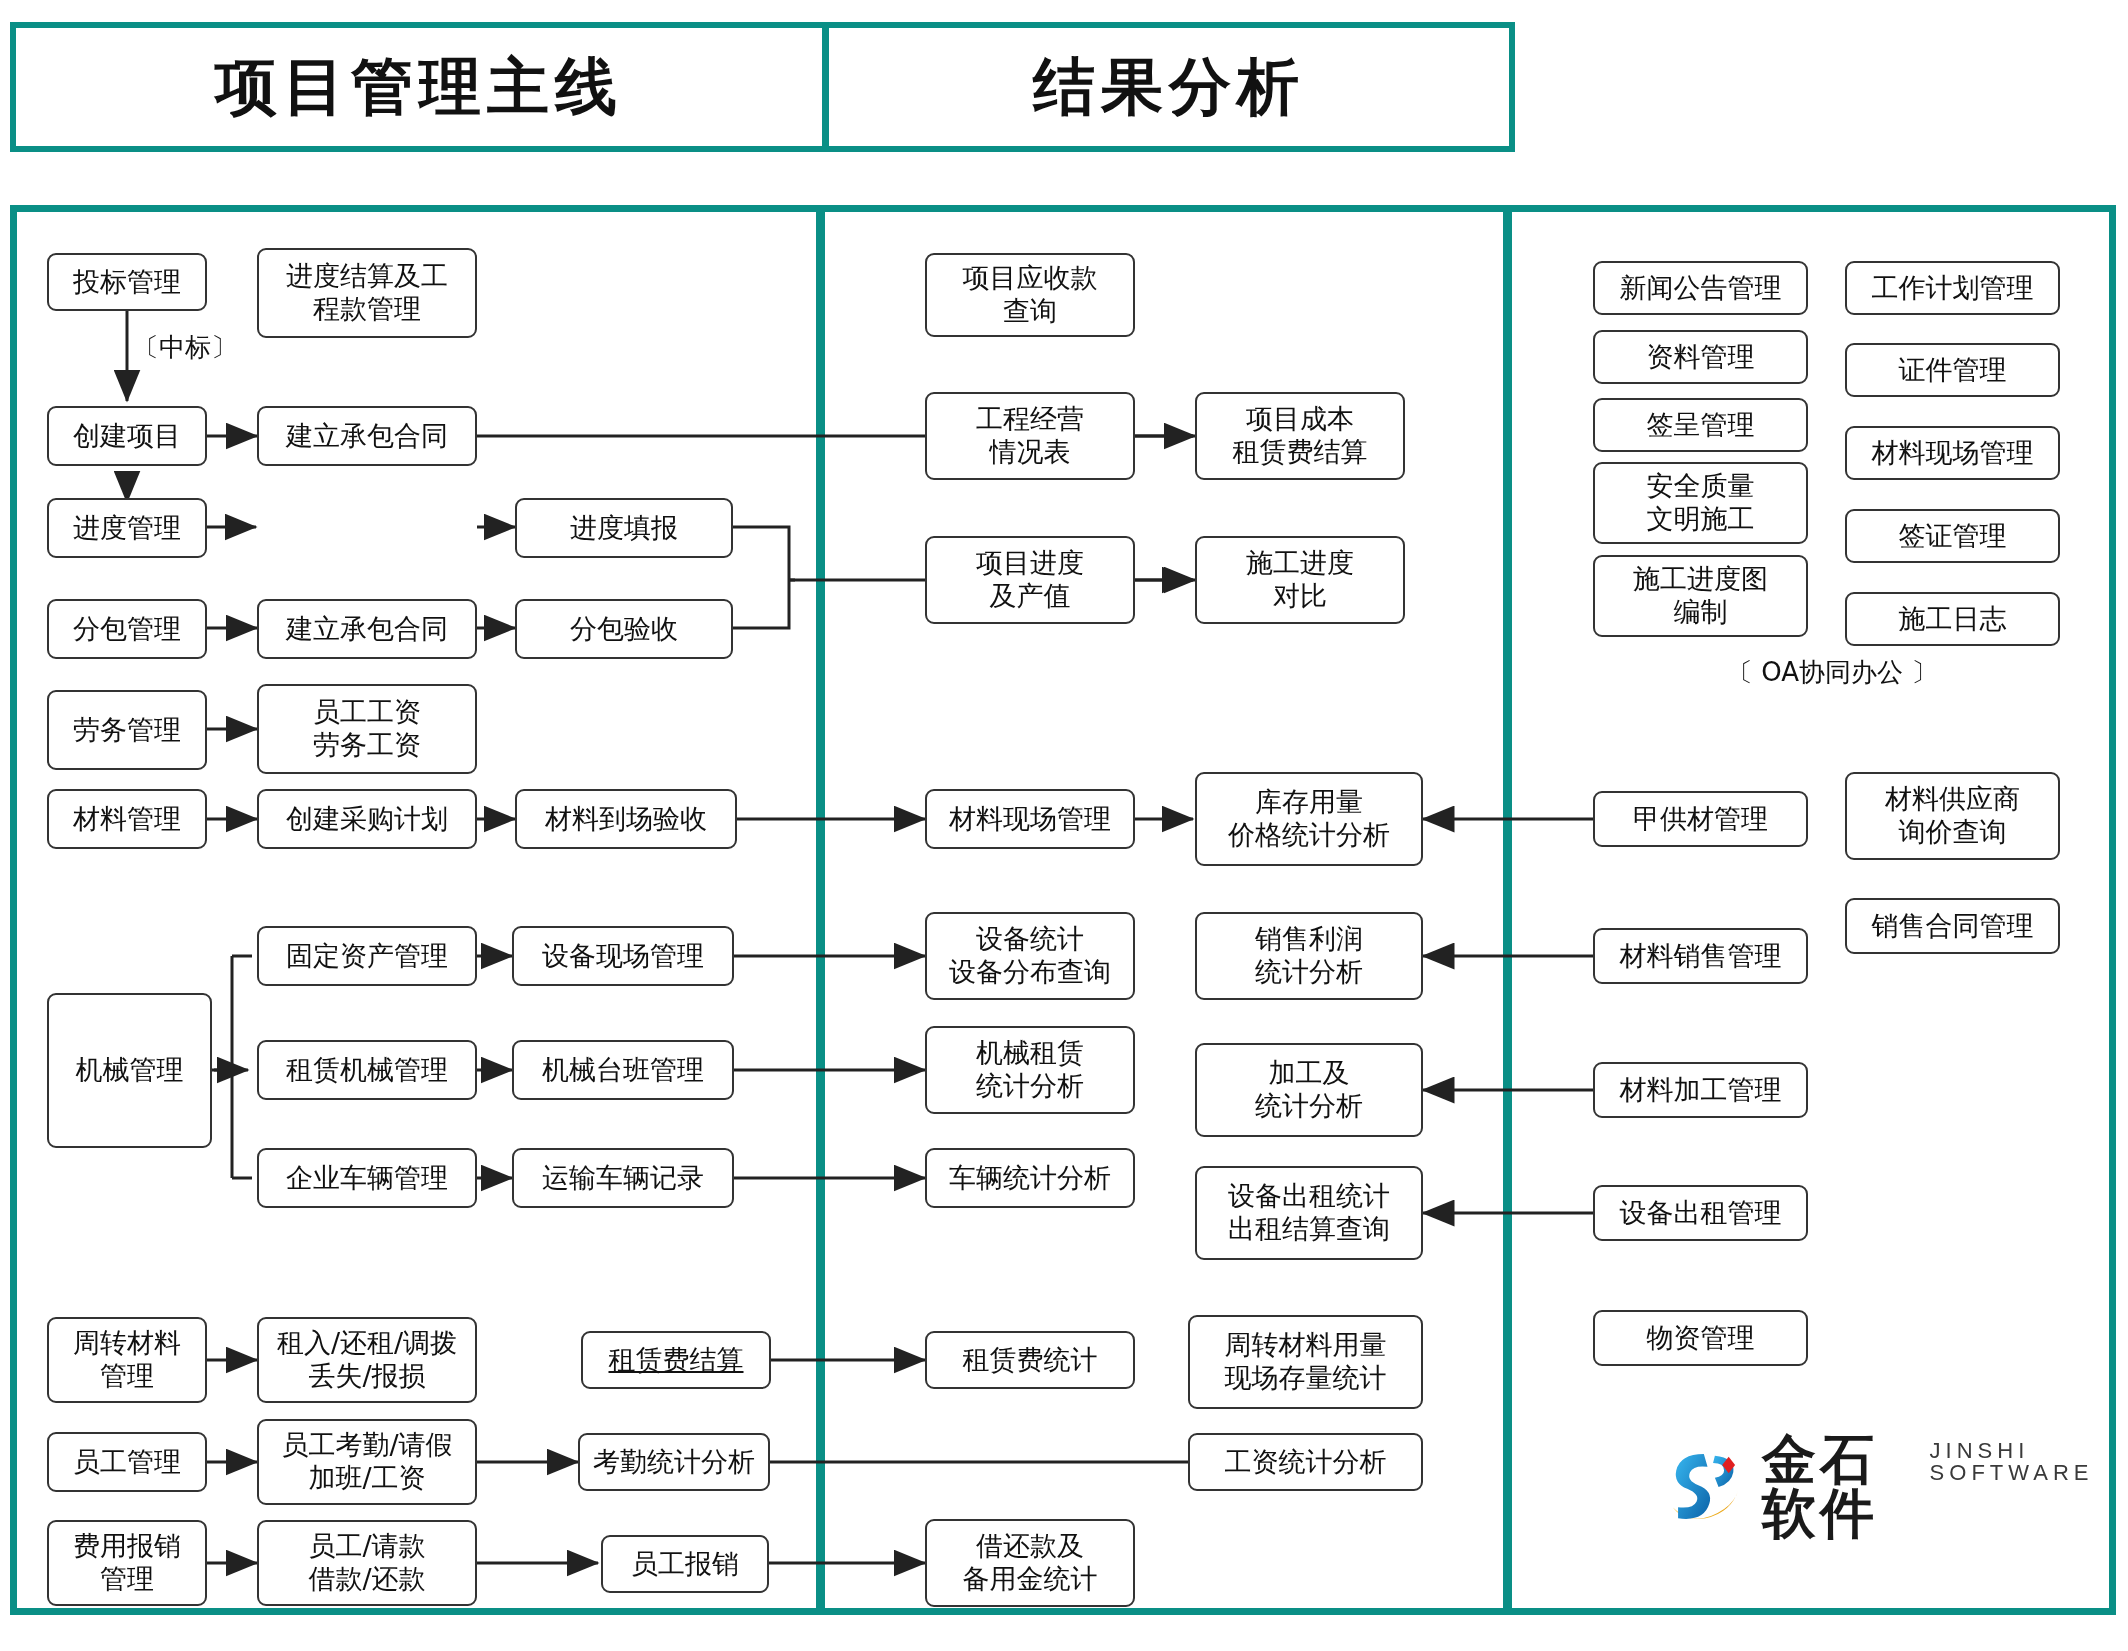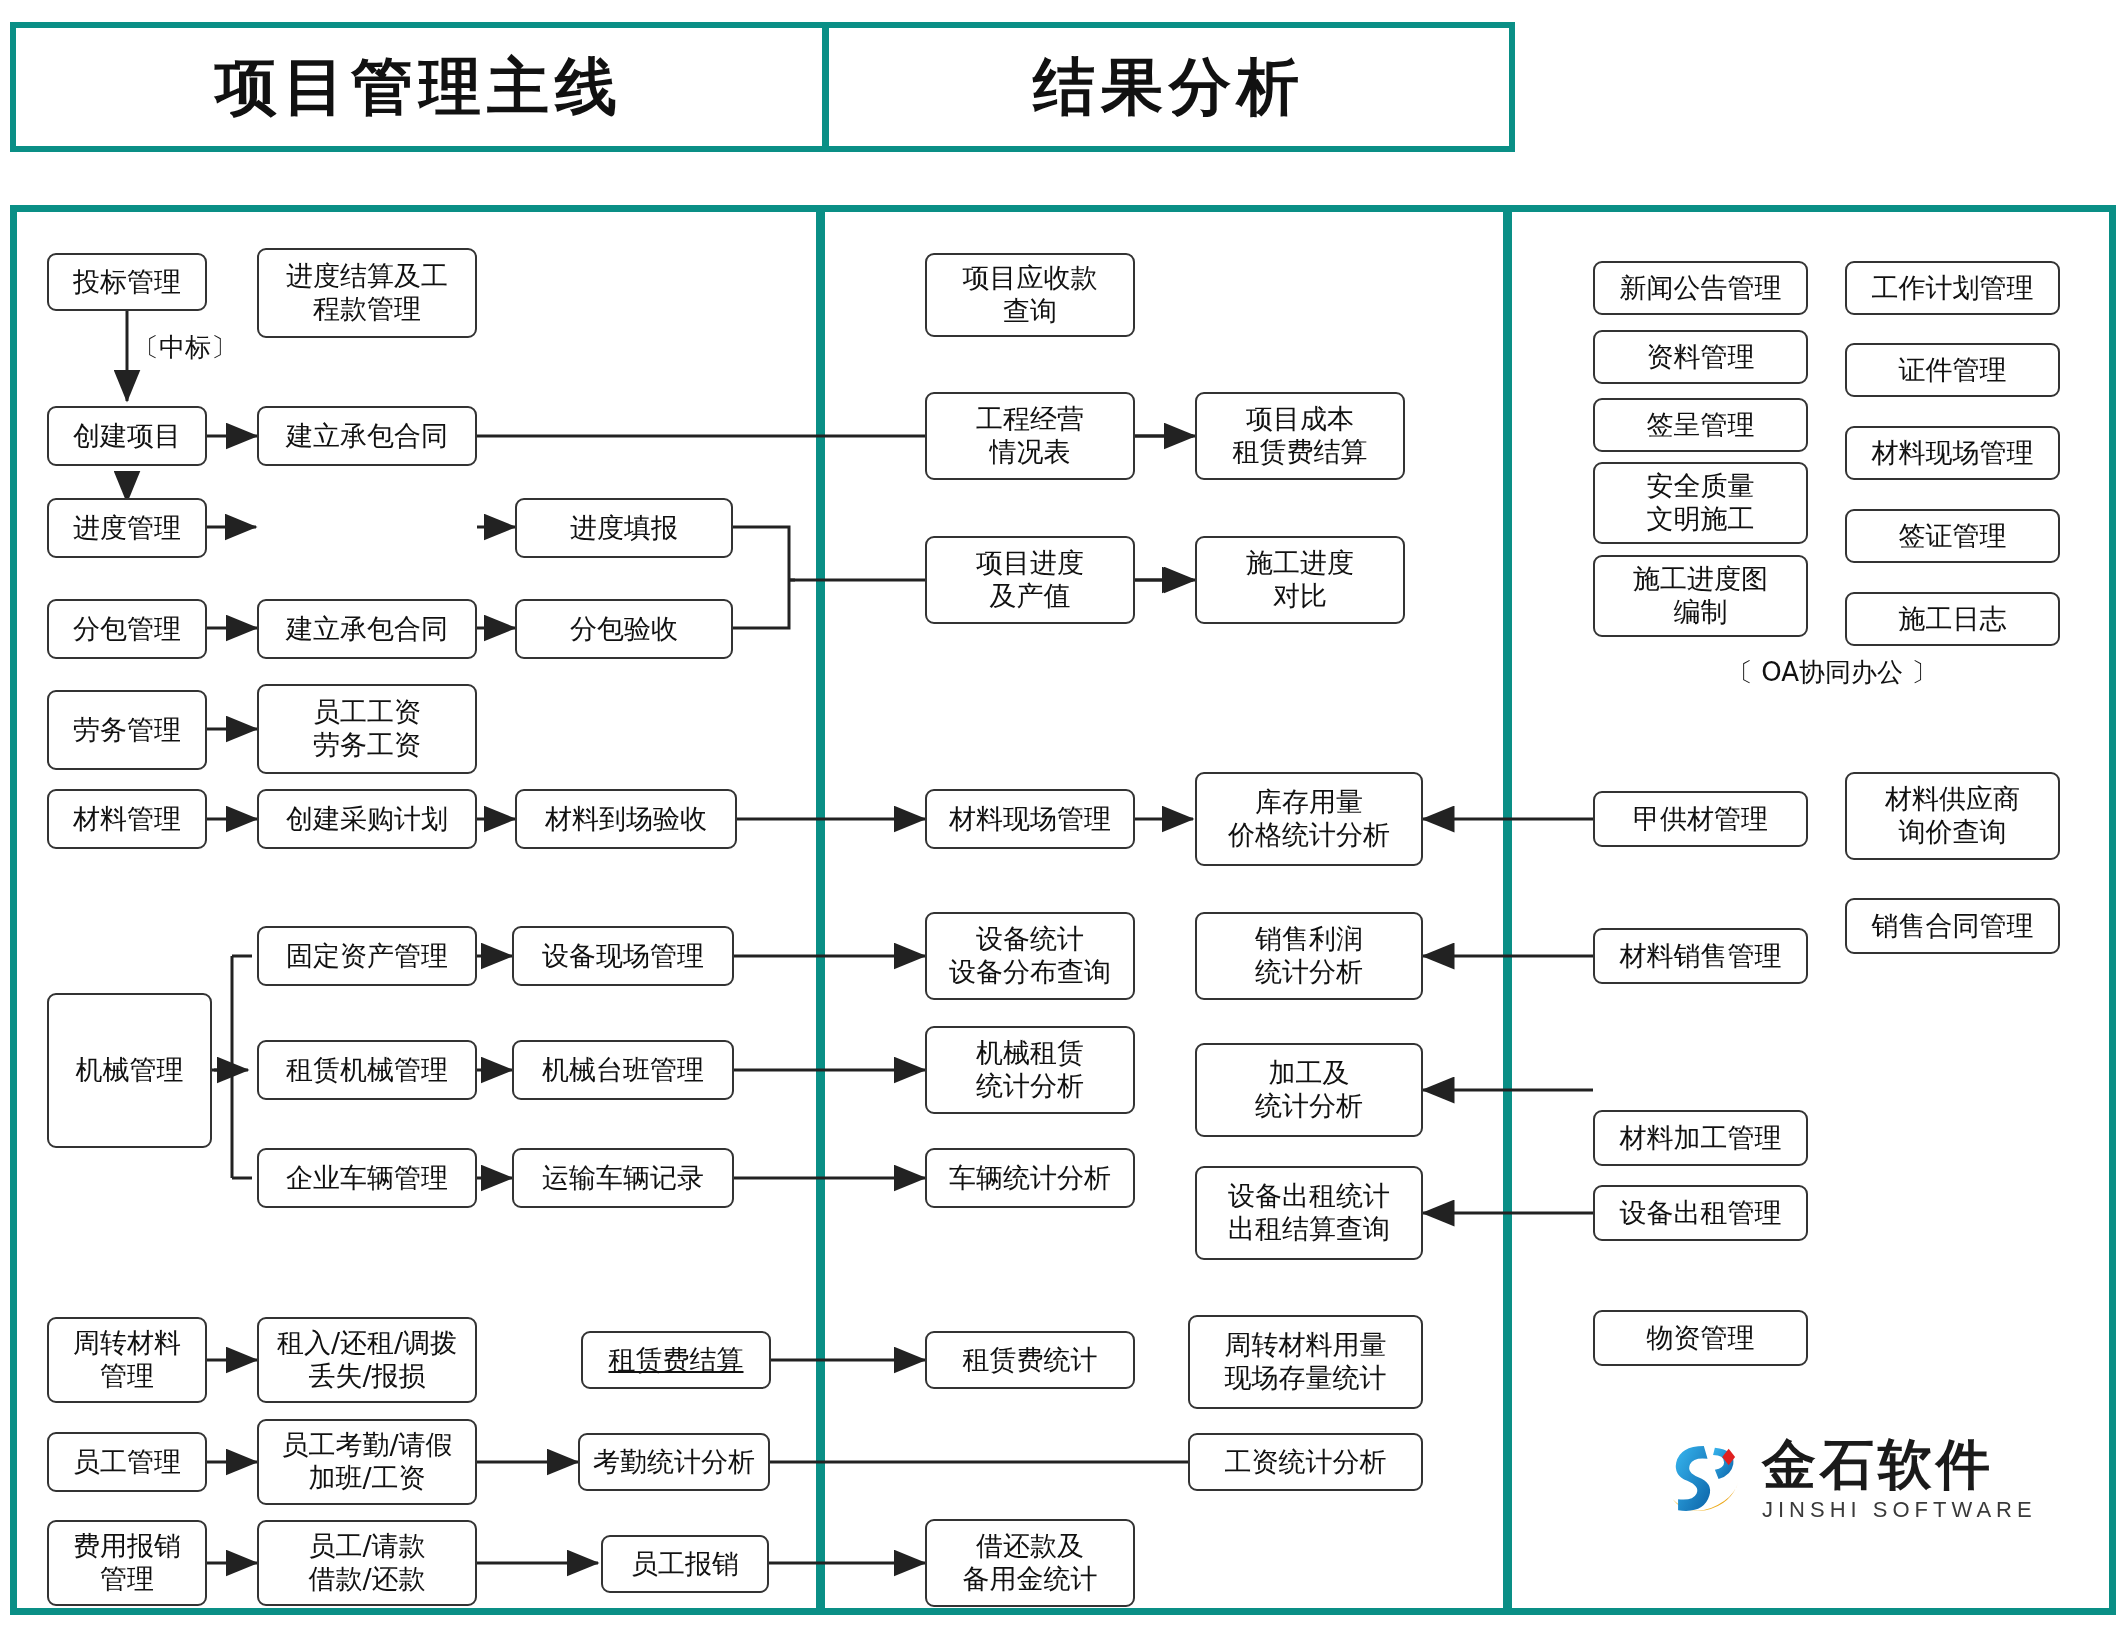--- a/index.html
+++ b/index.html
@@ -20,21 +20,21 @@
         font-family:"DejaVu Sans","Liberation Sans",sans-serif;padding:2px 4px;}
   .node span{display:block;}
   .note{position:absolute;font-size:26px;color:#111;white-space:nowrap;
         font-family:"DejaVu Sans","Liberation Sans",sans-serif;}
 
   svg.wires{position:absolute;left:0;top:0;width:2128px;height:1651px;pointer-events:none;}
 
   
   .logo{position:absolute;display:flex;align-items:center;gap:14px;}
   .logo-mark{width:92px;height:92px;position:relative;}
-  .logo-text{display:flex;flex-direction:column;line-height:1;}
+  .logo-text{display:flex;flex-direction:row;line-height:1;}
   .logo-cn{font-family:"DejaVu Sans","Liberation Sans",sans-serif;font-weight:700;
            font-size:54px;letter-spacing:4px;color:#1a1a1a;}
   .logo-en{font-family:"Liberation Sans",sans-serif;font-size:22px;letter-spacing:5px;
            color:#3a3a3a;margin-top:7px;}
 </style>
 </head>
 <body>
 
 <div id="page">
 
@@ -374,21 +374,21 @@
       </span>
     </div>
   <div class="note" style="left:1727px;top:655px;">〔 OA协同办公 〕</div>
 
   <div class="node" style="left:1593px;top:791px;width:215px;height:56px;">
     <span>甲供材管理</span>
     </div>
   <div class="node" style="left:1593px;top:928px;width:215px;height:56px;">
     <span>材料销售管理</span>
     </div>
-  <div class="node" style="left:1593px;top:1062px;width:215px;height:56px;margin-top:48px;">
+  <div class="node" style="left:1593px;top:1062px;width:215px;height:56px;">
     <span>材料加工管理</span>
     </div>
   <div class="node" style="left:1593px;top:1185px;width:215px;height:56px;">
     <span>设备出租管理</span>
     </div>
   <div class="node" style="left:1593px;top:1310px;width:215px;height:56px;">
     <span>物资管理</span>
     </div>
 
   <div class="node" style="left:1845px;top:261px;width:215px;height:54px;">

